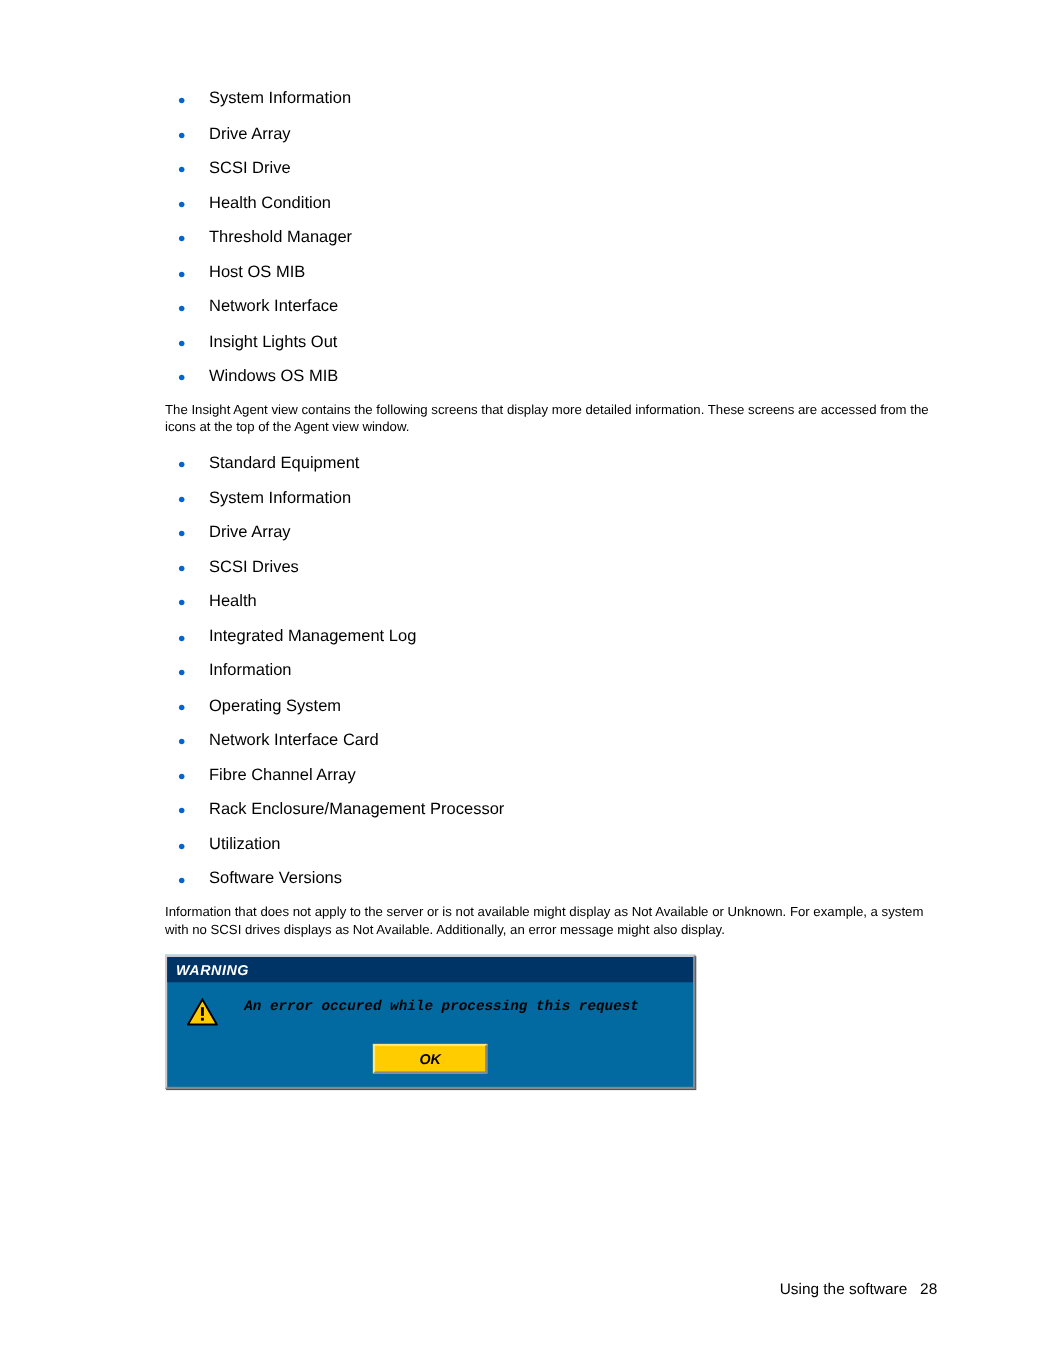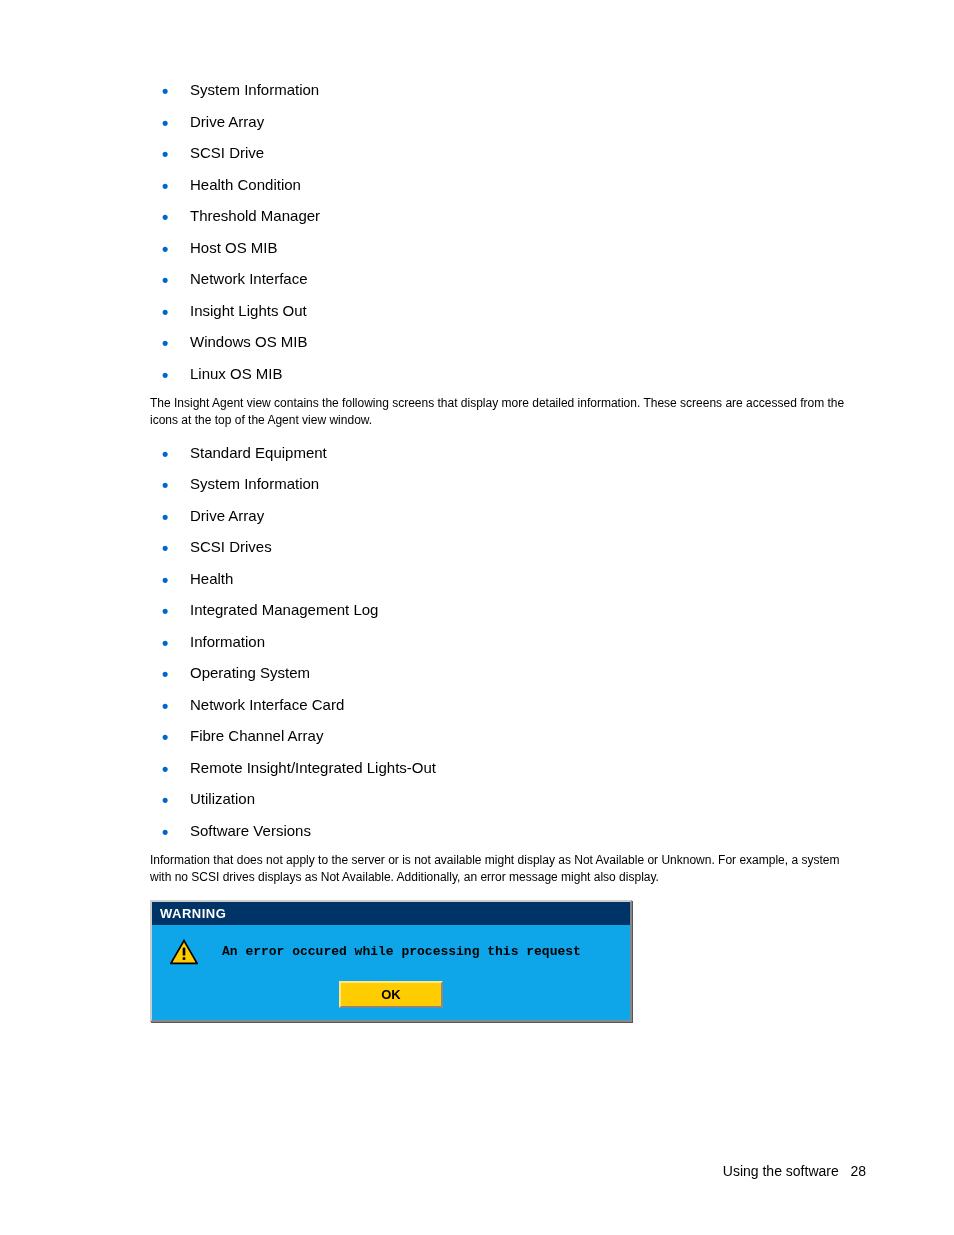--- a/index.html
+++ b/index.html
@@ -41,36 +41,36 @@
   p.body-text {
     font-size: 12px;
     line-height: 1.4;
     margin: 10px 0 14px 0;
   }
   .dialog {
     width: 478px;
     border: 2px solid #888888;
     border-top-color: #cccccc;
     border-left-color: #cccccc;
-    background: #0ea5e9;
+    background: #0369a1;
     margin-top: 6px;
     box-shadow: 1px 1px 0 #555;
+    font-style: italic;
   }
   .dialog-title {
     background: #003366;
     color: #ffffff;
     font-weight: bold;
     font-size: 13px;
     padding: 4px 8px;
     font-family: Arial, sans-serif;
     letter-spacing: 0.5px;
   }
   .dialog-body {
     display: flex;
-    align-items: center;
     padding: 14px 18px 10px 18px;
   }
   .dialog-icon {
     width: 28px;
     height: 26px;
     margin-right: 24px;
     flex-shrink: 0;
   }
   .dialog-msg {
     font-family: "Courier New", monospace;
@@ -92,56 +92,55 @@
     border-left-color: #ffe680;
     font-weight: bold;
     font-size: 13px;
     color: #000000;
     text-align: center;
     cursor: pointer;
   }
   .page-footer {
     position: absolute;
     bottom: 56px;
-    right: 88px;
+    right: 102px;
     font-size: 14px;
   }
 </style>
 </head>
 <body>
 
 <div class="page">
 
   <ul class="bullet-list">
     <li><span>System Information</span></li>
     <li><span>Drive Array</span></li>
     <li><span>SCSI Drive</span></li>
     <li><span>Health Condition</span></li>
     <li><span>Threshold Manager</span></li>
     <li><span>Host OS MIB</span></li>
     <li><span>Network Interface</span></li>
     <li><span>Insight Lights Out</span></li>
     <li><span>Windows OS MIB</span></li>
-    <li><span>Linux OS MIB</span></li>
   </ul>
 
   <p class="body-text">The Insight Agent view contains the following screens that display more detailed information. These screens are accessed from the icons at the top of the Agent view window.</p>
 
   <ul class="bullet-list">
     <li><span>Standard Equipment</span></li>
     <li><span>System Information</span></li>
     <li><span>Drive Array</span></li>
     <li><span>SCSI Drives</span></li>
     <li><span>Health</span></li>
     <li><span>Integrated Management Log</span></li>
     <li><span>Information</span></li>
     <li><span>Operating System</span></li>
     <li><span>Network Interface Card</span></li>
     <li><span>Fibre Channel Array</span></li>
-    <li><span>Remote Insight/Integrated Lights-Out</span></li>
+    <li><span>Rack Enclosure/Management Processor</span></li>
     <li><span>Utilization</span></li>
     <li><span>Software Versions</span></li>
   </ul>
 
   <p class="body-text">Information that does not apply to the server or is not available might display as Not Available or Unknown. For example, a system with no SCSI drives displays as Not Available. Additionally, an error message might also display.</p>
 
   <div class="dialog">
     <div class="dialog-title">WARNING</div>
     <div class="dialog-body">
       <span class="dialog-icon">

